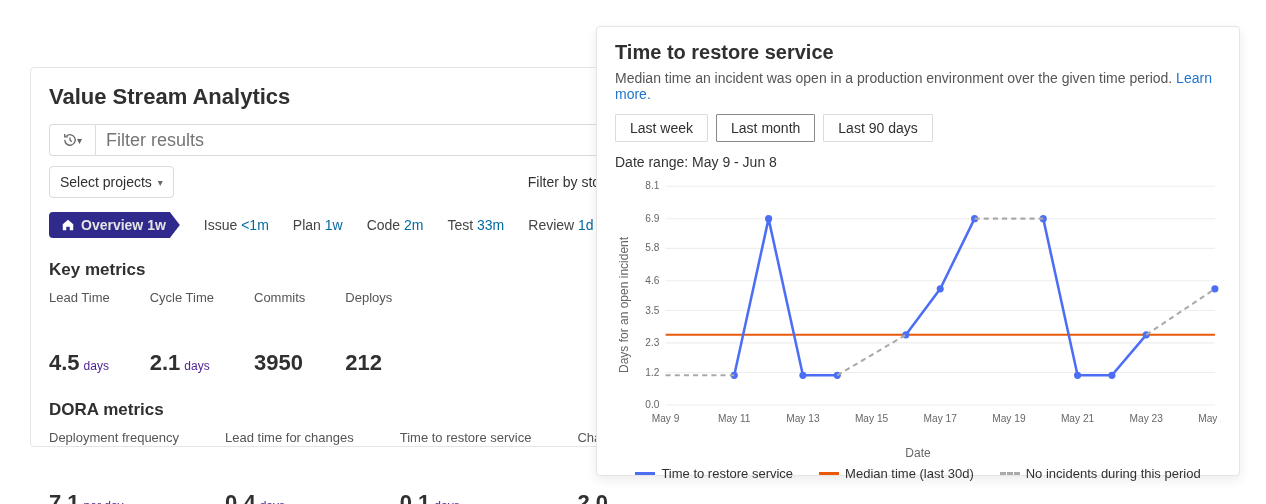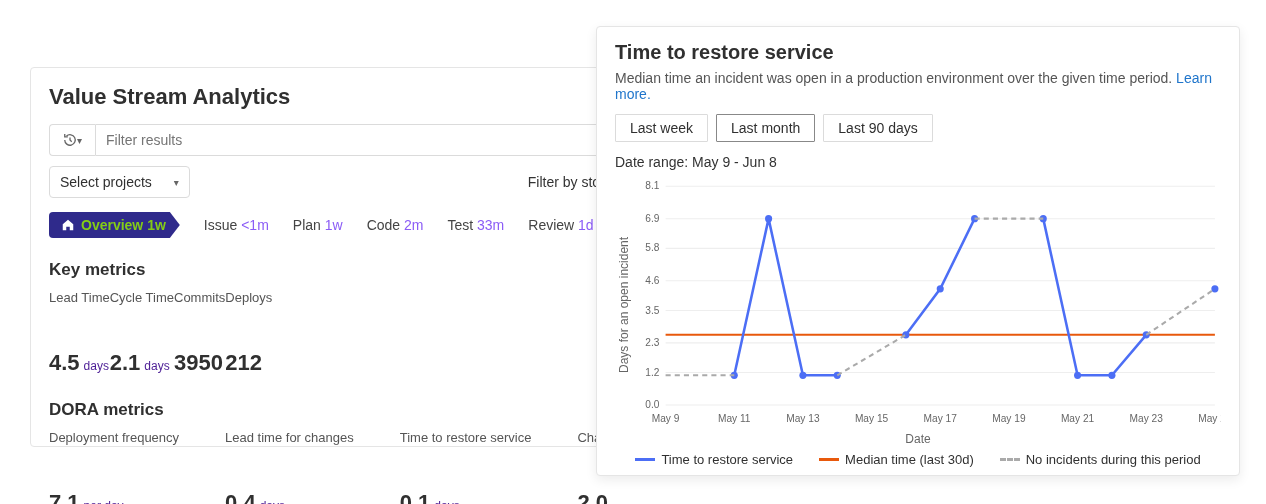--- a/index.html
+++ b/index.html
@@ -28,40 +28,40 @@
   }
   .vsa h1 { margin:0 0 14px 0; font-size: 22px; font-weight:700;}
   .filter-row { display:flex; align-items:center; gap:0; margin-bottom:10px; }
   .hist-btn {
     border:1px solid #dbdbdb; border-right:none; border-radius:4px 0 0 4px;
     height:32px; width:46px; display:flex; align-items:center; justify-content:center;
     font-size:13px; color:#555; background:#fff; cursor:pointer;
   }
   .filter-input {
     flex:1; height:32px; border:1px solid #dbdbdb; border-radius:0 4px 4px 0;
-    padding:0 10px; font-size:14px; color:#666; outline:none;
+    padding:0 10px; font-size:18px; color:#666; outline:none;
   }
   .row2 { display:flex; align-items:center; justify-content:space-between; margin-bottom:14px; }
   .select-btn {
     border:1px solid #dbdbdb; border-radius:4px; height:32px; padding:0 10px;
-    font-size:14px; display:flex; align-items:center; gap:22px; background:#fff; cursor:pointer;justify-content:flex-end;
+    font-size:14px; display:flex; align-items:center; gap:6px; background:#fff; cursor:pointer;justify-content:flex-end;
   }
   .stop-date { font-size:14px; display:flex; align-items:center; gap:6px; color:#333;}
   .info-icon { width:16px; height:16px; display:inline-flex; }
   .stages { display:flex; gap:24px; align-items:center; margin-bottom:22px; font-size:14px;}
   .stage-pill {
-    background:#2f2a8b; color:#84cc16; padding:5px 14px 5px 12px; border-radius:4px;
+    background:#2f2a8b; color:#e5e5e5; padding:5px 14px 5px 12px; border-radius:4px;
     display:flex; align-items:center; gap:6px; font-weight:600;
     clip-path: polygon(0 0, calc(100% - 10px) 0, 100% 50%, calc(100% - 10px) 100%, 0 100%);
   }
   .stage-pill .home-icon { width:14px; height:14px; }
   .stage { color:#444; cursor:pointer; white-space:nowrap;}
-  .stage .dur { color:#8b5cf6; }
+  .stage .dur { color:#0369a1; }
   h2.sec { font-size:17px; font-weight:700; margin:0 0 10px 0; }
-  .metrics { display:flex; margin-bottom:24px;}
+  .metrics { display:flex; gap:40px; margin-bottom:24px;}
   .metric .lbl { font-size:13px; color:#555; margin-bottom:4px;}
   .metric .val { font-size:22px; font-weight:700; display:flex; align-items:baseline; gap:4px;margin-top:45px;}
   .metric .unit { font-size:12px; font-weight:500; color:#4c1d95;}
   .dora { display:flex; gap:46px; }
   .dora .metric .val { font-size:22px;}
   .chevron { font-size:10px; color:#666; }
 
   
   .ttr {
     left: 596px;
@@ -81,21 +81,21 @@
   }
   .seg-btn.active { border-color:#888; font-weight:500;}
   .range { font-size:14px; color:#333; margin-bottom:10px;}
   .chart-wrap { display:flex; height:250px; }
   .ylab { writing-mode: vertical-rl; transform:rotate(180deg); text-align:center; font-size:12px; color:#666; padding-right:2px;}
   .chart { flex:1; position:relative; }
   .legend { display:flex; gap:26px; justify-content:center; font-size:13px; margin-top:6px;}
   .leg-item { display:flex; align-items:center; gap:6px;}
   .sw-line { width:20px; height:3px; }
   .sw-dash { width:20px; height:0; border-top:3px dashed #aaa; }
-  .xlab { text-align:center; font-size:12px; color:#666; margin-top:2px;}
+  .xlab { text-align:center; font-size:12px; color:#666; margin-top:16px;}
 </style>
 </head>
 <body>
 
 <div class="panel vsa">
   <h1>Value Stream Analytics</h1>
 
   <div class="filter-row">
     <div class="hist-btn">
       <svg width="14" height="14" viewBox="0 0 16 16" fill="none" stroke="#666" stroke-width="1.5">

